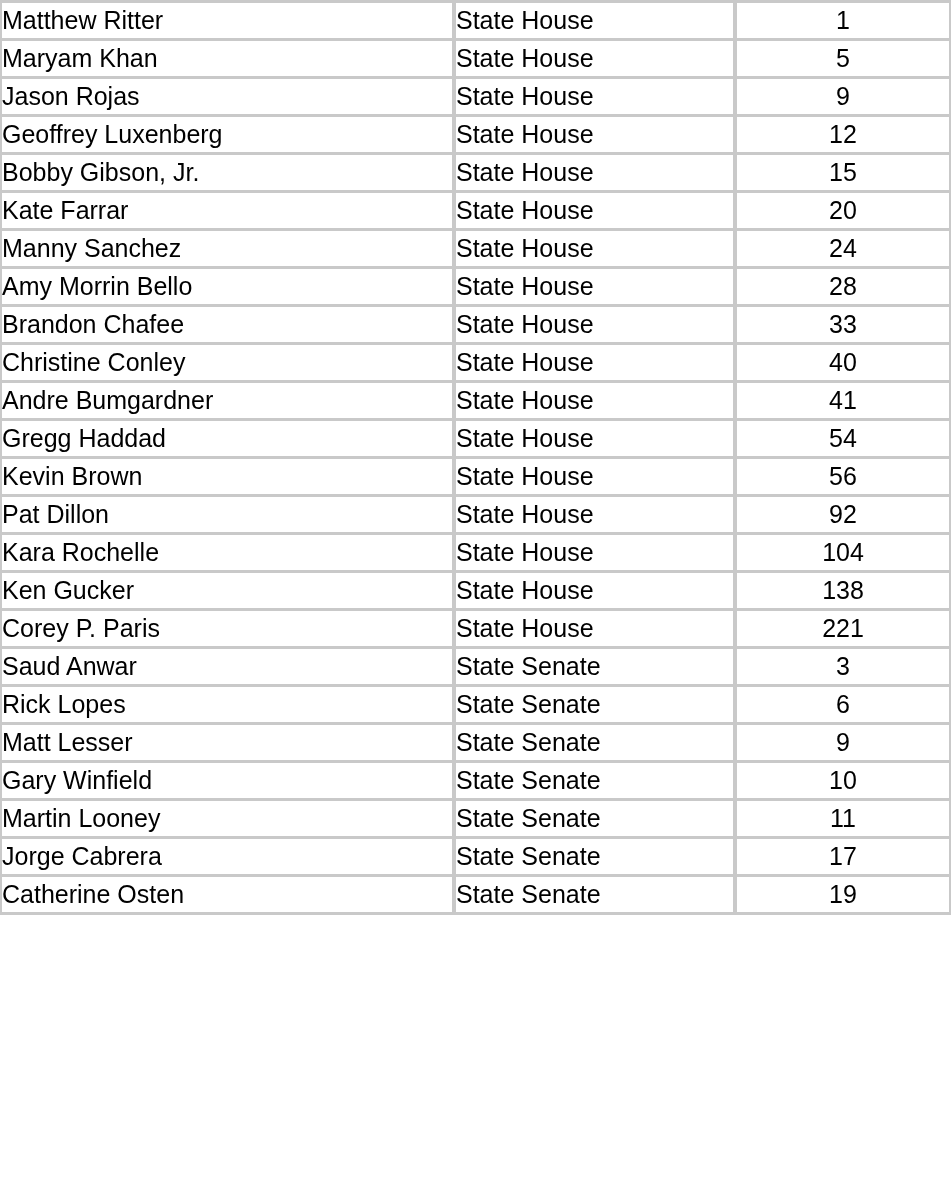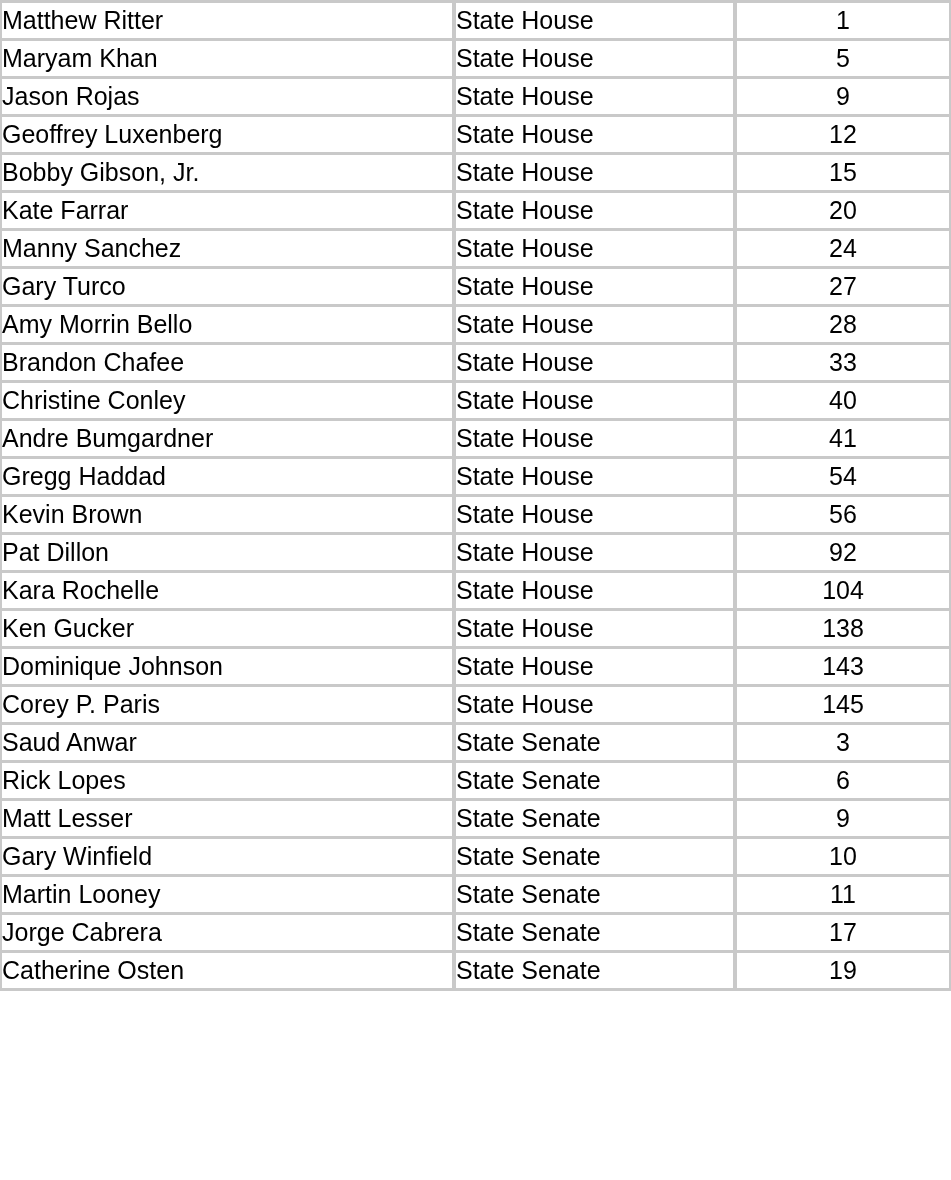--- a/index.html
+++ b/index.html
@@ -96,25 +96,20 @@
         <td class="cell-name">Kate Farrar</td>
         <td class="cell-chamber">State House</td>
         <td class="cell-district">20</td>
       </tr>
       <tr>
         <td class="cell-name">Manny Sanchez</td>
         <td class="cell-chamber">State House</td>
         <td class="cell-district">24</td>
       </tr>
       <tr>
-        <td class="cell-name">Gary Turco</td>
-        <td class="cell-chamber">State House</td>
-        <td class="cell-district">27</td>
-      </tr>
-      <tr>
         <td class="cell-name">Amy Morrin Bello</td>
         <td class="cell-chamber">State House</td>
         <td class="cell-district">28</td>
       </tr>
       <tr>
         <td class="cell-name">Brandon Chafee</td>
         <td class="cell-chamber">State House</td>
         <td class="cell-district">33</td>
       </tr>
       <tr>
@@ -146,28 +141,23 @@
         <td class="cell-name">Kara Rochelle</td>
         <td class="cell-chamber">State House</td>
         <td class="cell-district">104</td>
       </tr>
       <tr>
         <td class="cell-name">Ken Gucker</td>
         <td class="cell-chamber">State House</td>
         <td class="cell-district">138</td>
       </tr>
       <tr>
-        <td class="cell-name">Dominique Johnson</td>
-        <td class="cell-chamber">State House</td>
-        <td class="cell-district">143</td>
-      </tr>
-      <tr>
         <td class="cell-name">Corey P. Paris</td>
         <td class="cell-chamber">State House</td>
-        <td class="cell-district">145</td>
+        <td class="cell-district">221</td>
       </tr>
       <tr>
         <td class="cell-name">Saud Anwar</td>
         <td class="cell-chamber">State Senate</td>
         <td class="cell-district">3</td>
       </tr>
       <tr>
         <td class="cell-name">Rick Lopes</td>
         <td class="cell-chamber">State Senate</td>
         <td class="cell-district">6</td>

